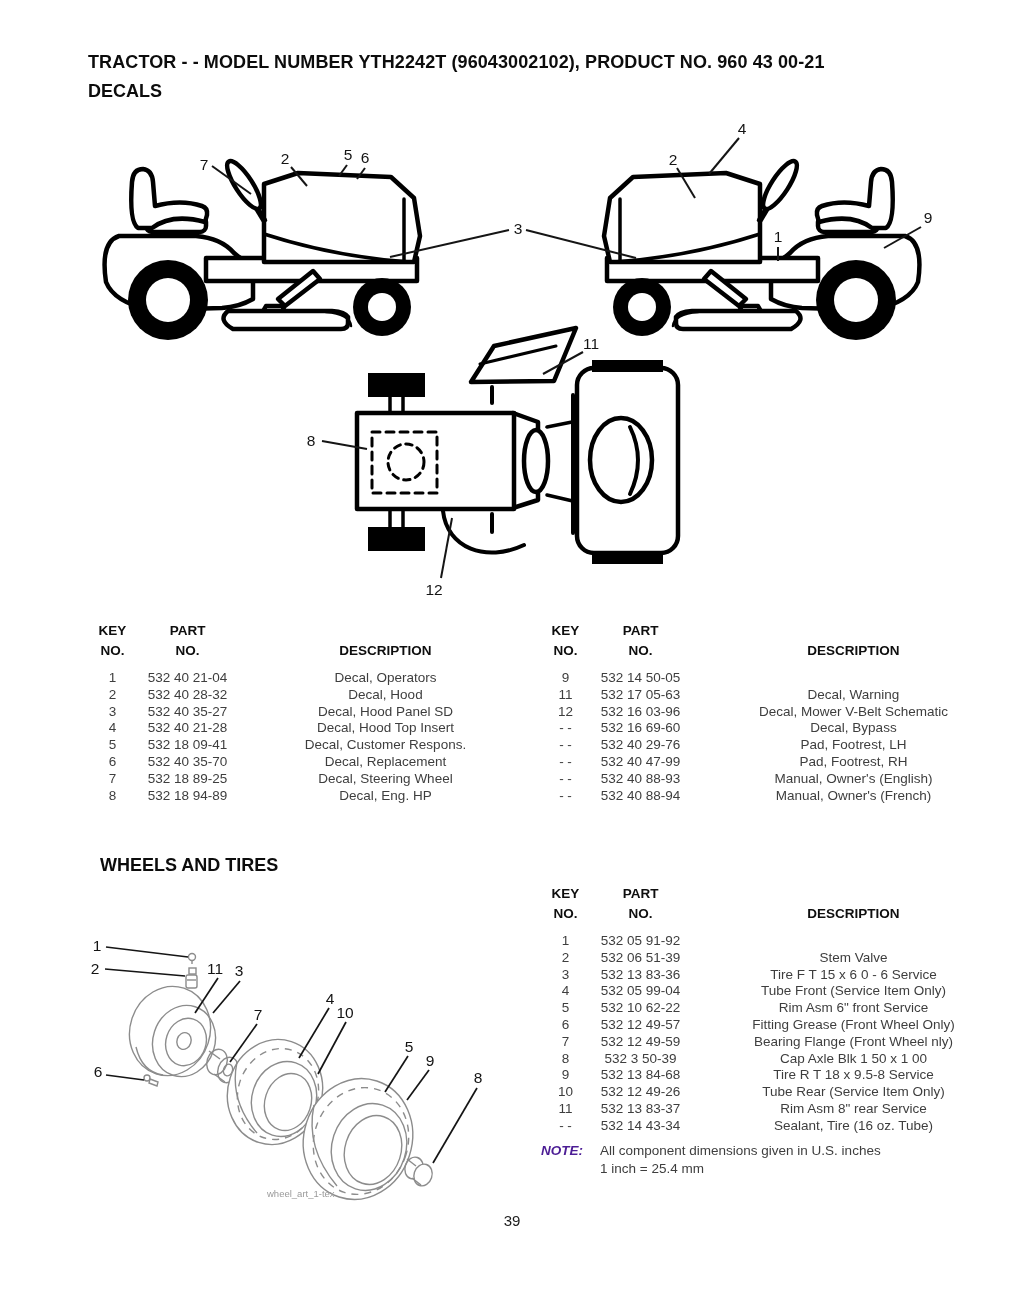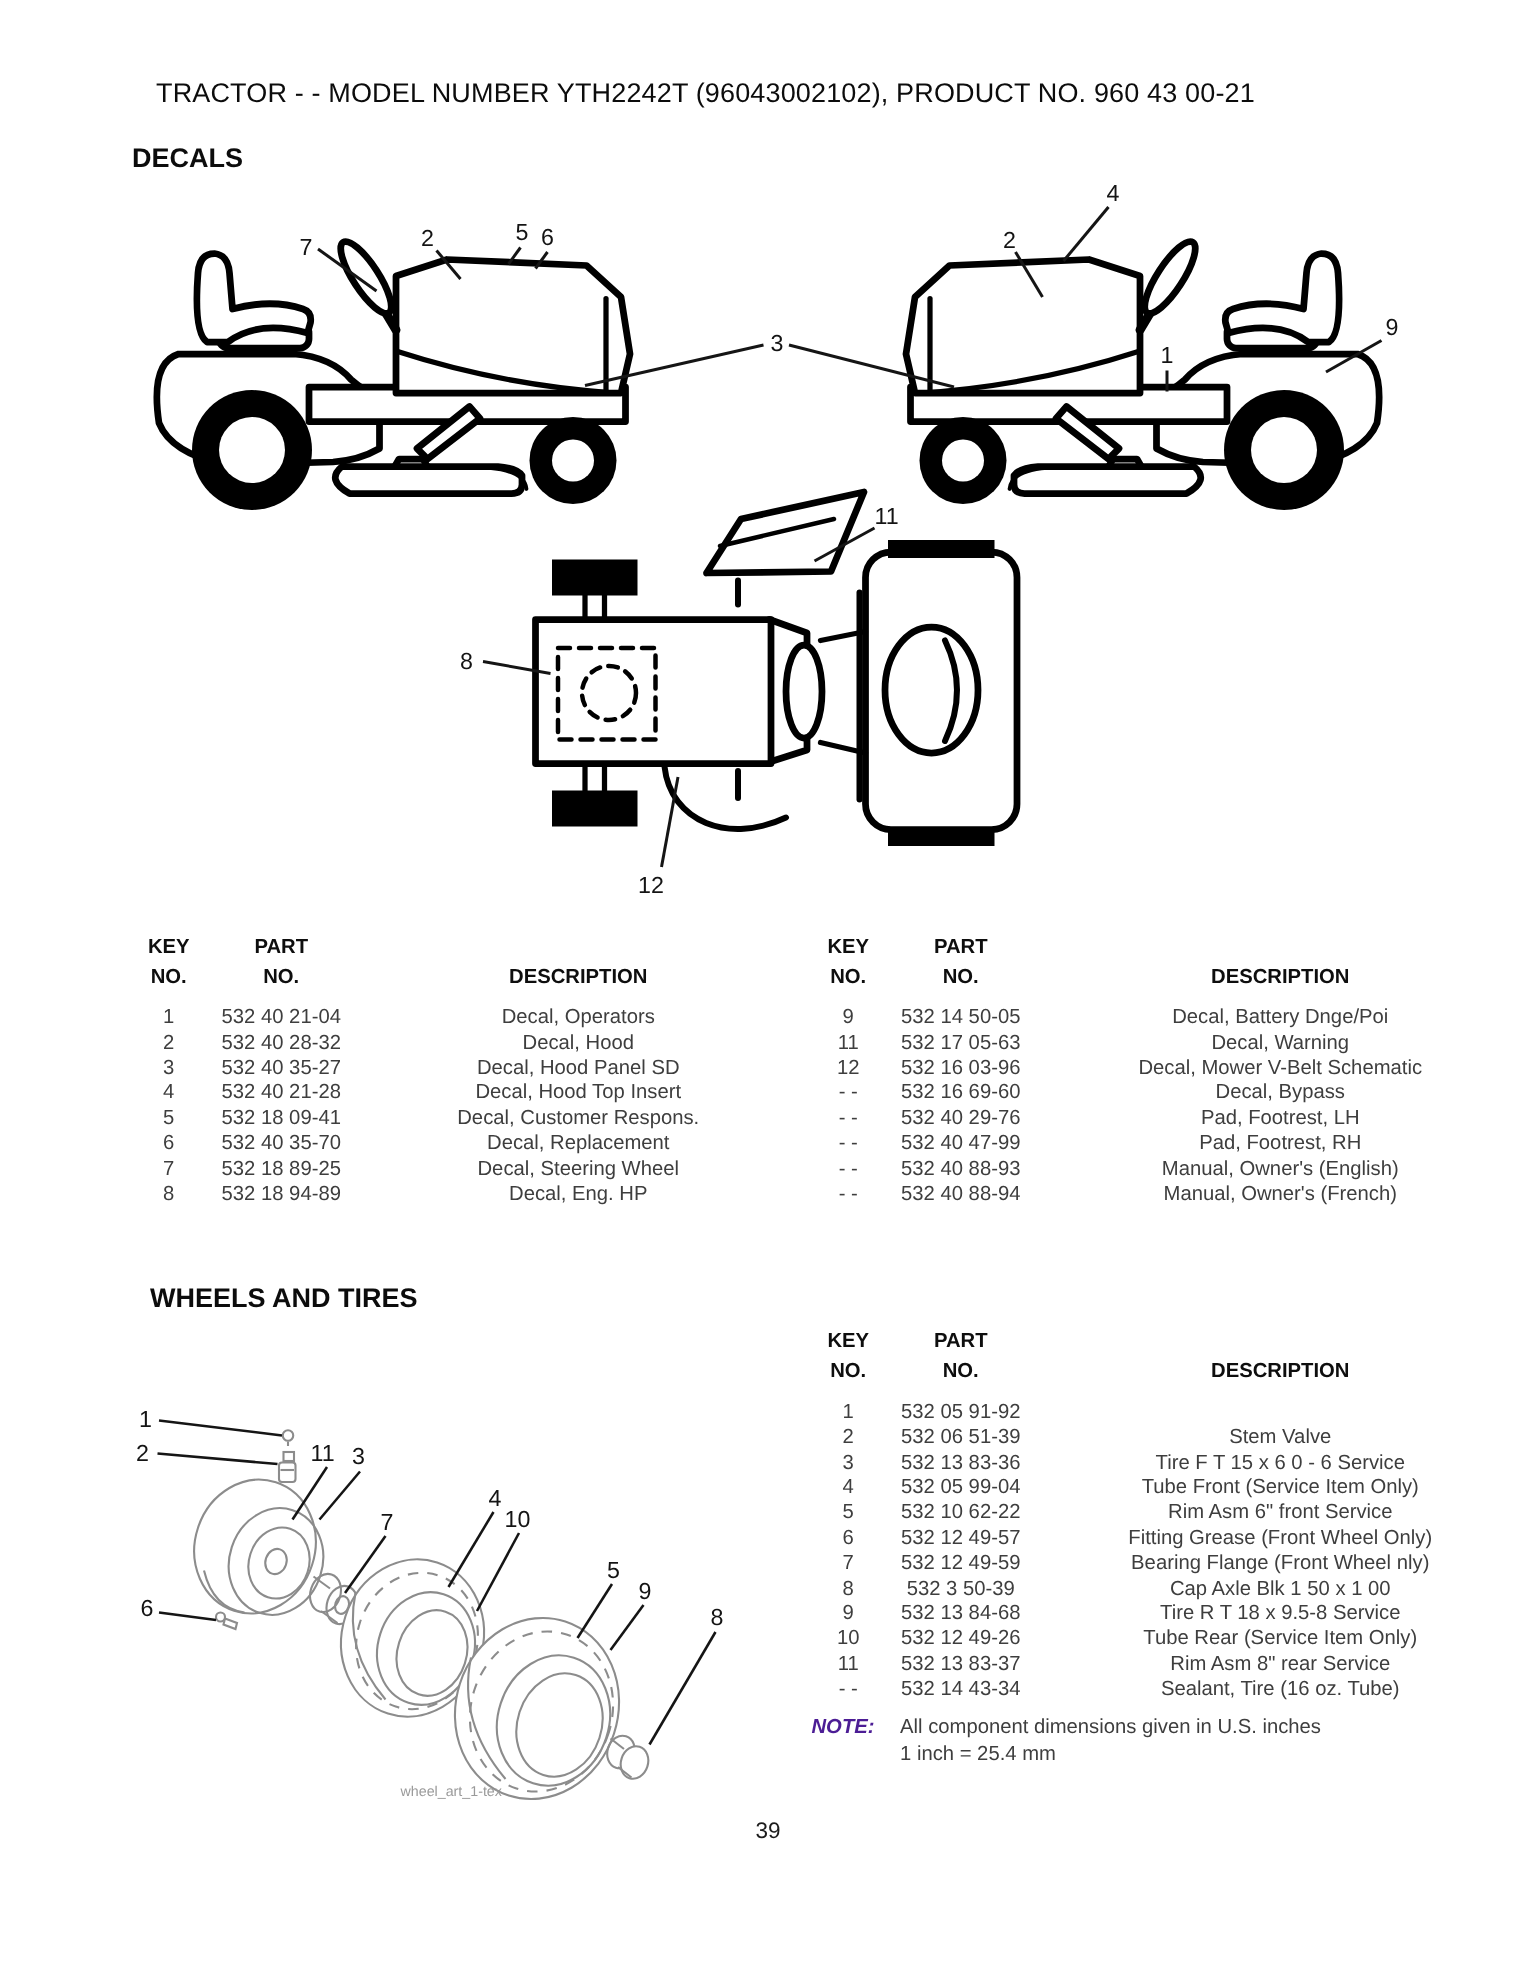--- a/index.html
+++ b/index.html
@@ -3,25 +3,25 @@
 <meta charset="utf-8">
 <style>
   * { margin:0; padding:0; box-sizing:border-box; }
   html,body { background:#e8e8e8; }
   .page {
     position:relative; width:1024px; height:1316px; margin:0 auto;
     background:#ffffff; font-family:"Liberation Sans", sans-serif;
     overflow:hidden;
   }
   .title {
-    position:absolute; left:104px; top:52px; font-size:18px; font-weight:normal;
+    position:absolute; left:88px; top:52px; font-size:18px; font-weight:bold;
     color:#0c0c0c; letter-spacing:0.1px; white-space:nowrap;text-align:right;
   }
   .subtitle {
-    position:absolute; left:88px; top:95px; font-size:18px; font-weight:bold; color:#0c0c0c;
+    position:absolute; left:88px; top:81px; font-size:18px; font-weight:bold; color:#0c0c0c;
   }
   .section-heading {
     position:absolute; left:100px; top:855px; font-size:18px; font-weight:bold; color:#0c0c0c;
   }
   svg.overlay { position:absolute; left:0; top:0; width:1024px; height:1316px; }
   .ptable { position:absolute; font-size:13.5px; color:#3e3e3e;text-align:center; }
   .phead { font-weight:bold; color:#0e0e0e; line-height:20px; margin-bottom:9px; }
   .phl, .prow { display:flex; }
   .prow { line-height:16.8px; }
   .c-key  { flex:0 0 49px; }
@@ -294,21 +294,20 @@
       <div class="phl">
         <span class="c-key">NO.</span>
         <span class="c-part">NO.</span>
         <span class="c-desc">DESCRIPTION</span>
       </div>
     </div>
 
       <div class="prow">
         <span class="c-key">9</span>
         <span class="c-part">532 14 50-05</span>
-        <span class="c-desc">Decal,  Battery Dnge/Poi</span>
       </div>
 
       <div class="prow">
         <span class="c-key">11</span>
         <span class="c-part">532 17 05-63</span>
         <span class="c-desc">Decal, Warning</span>
       </div>
 
       <div class="prow">
         <span class="c-key">12</span>

